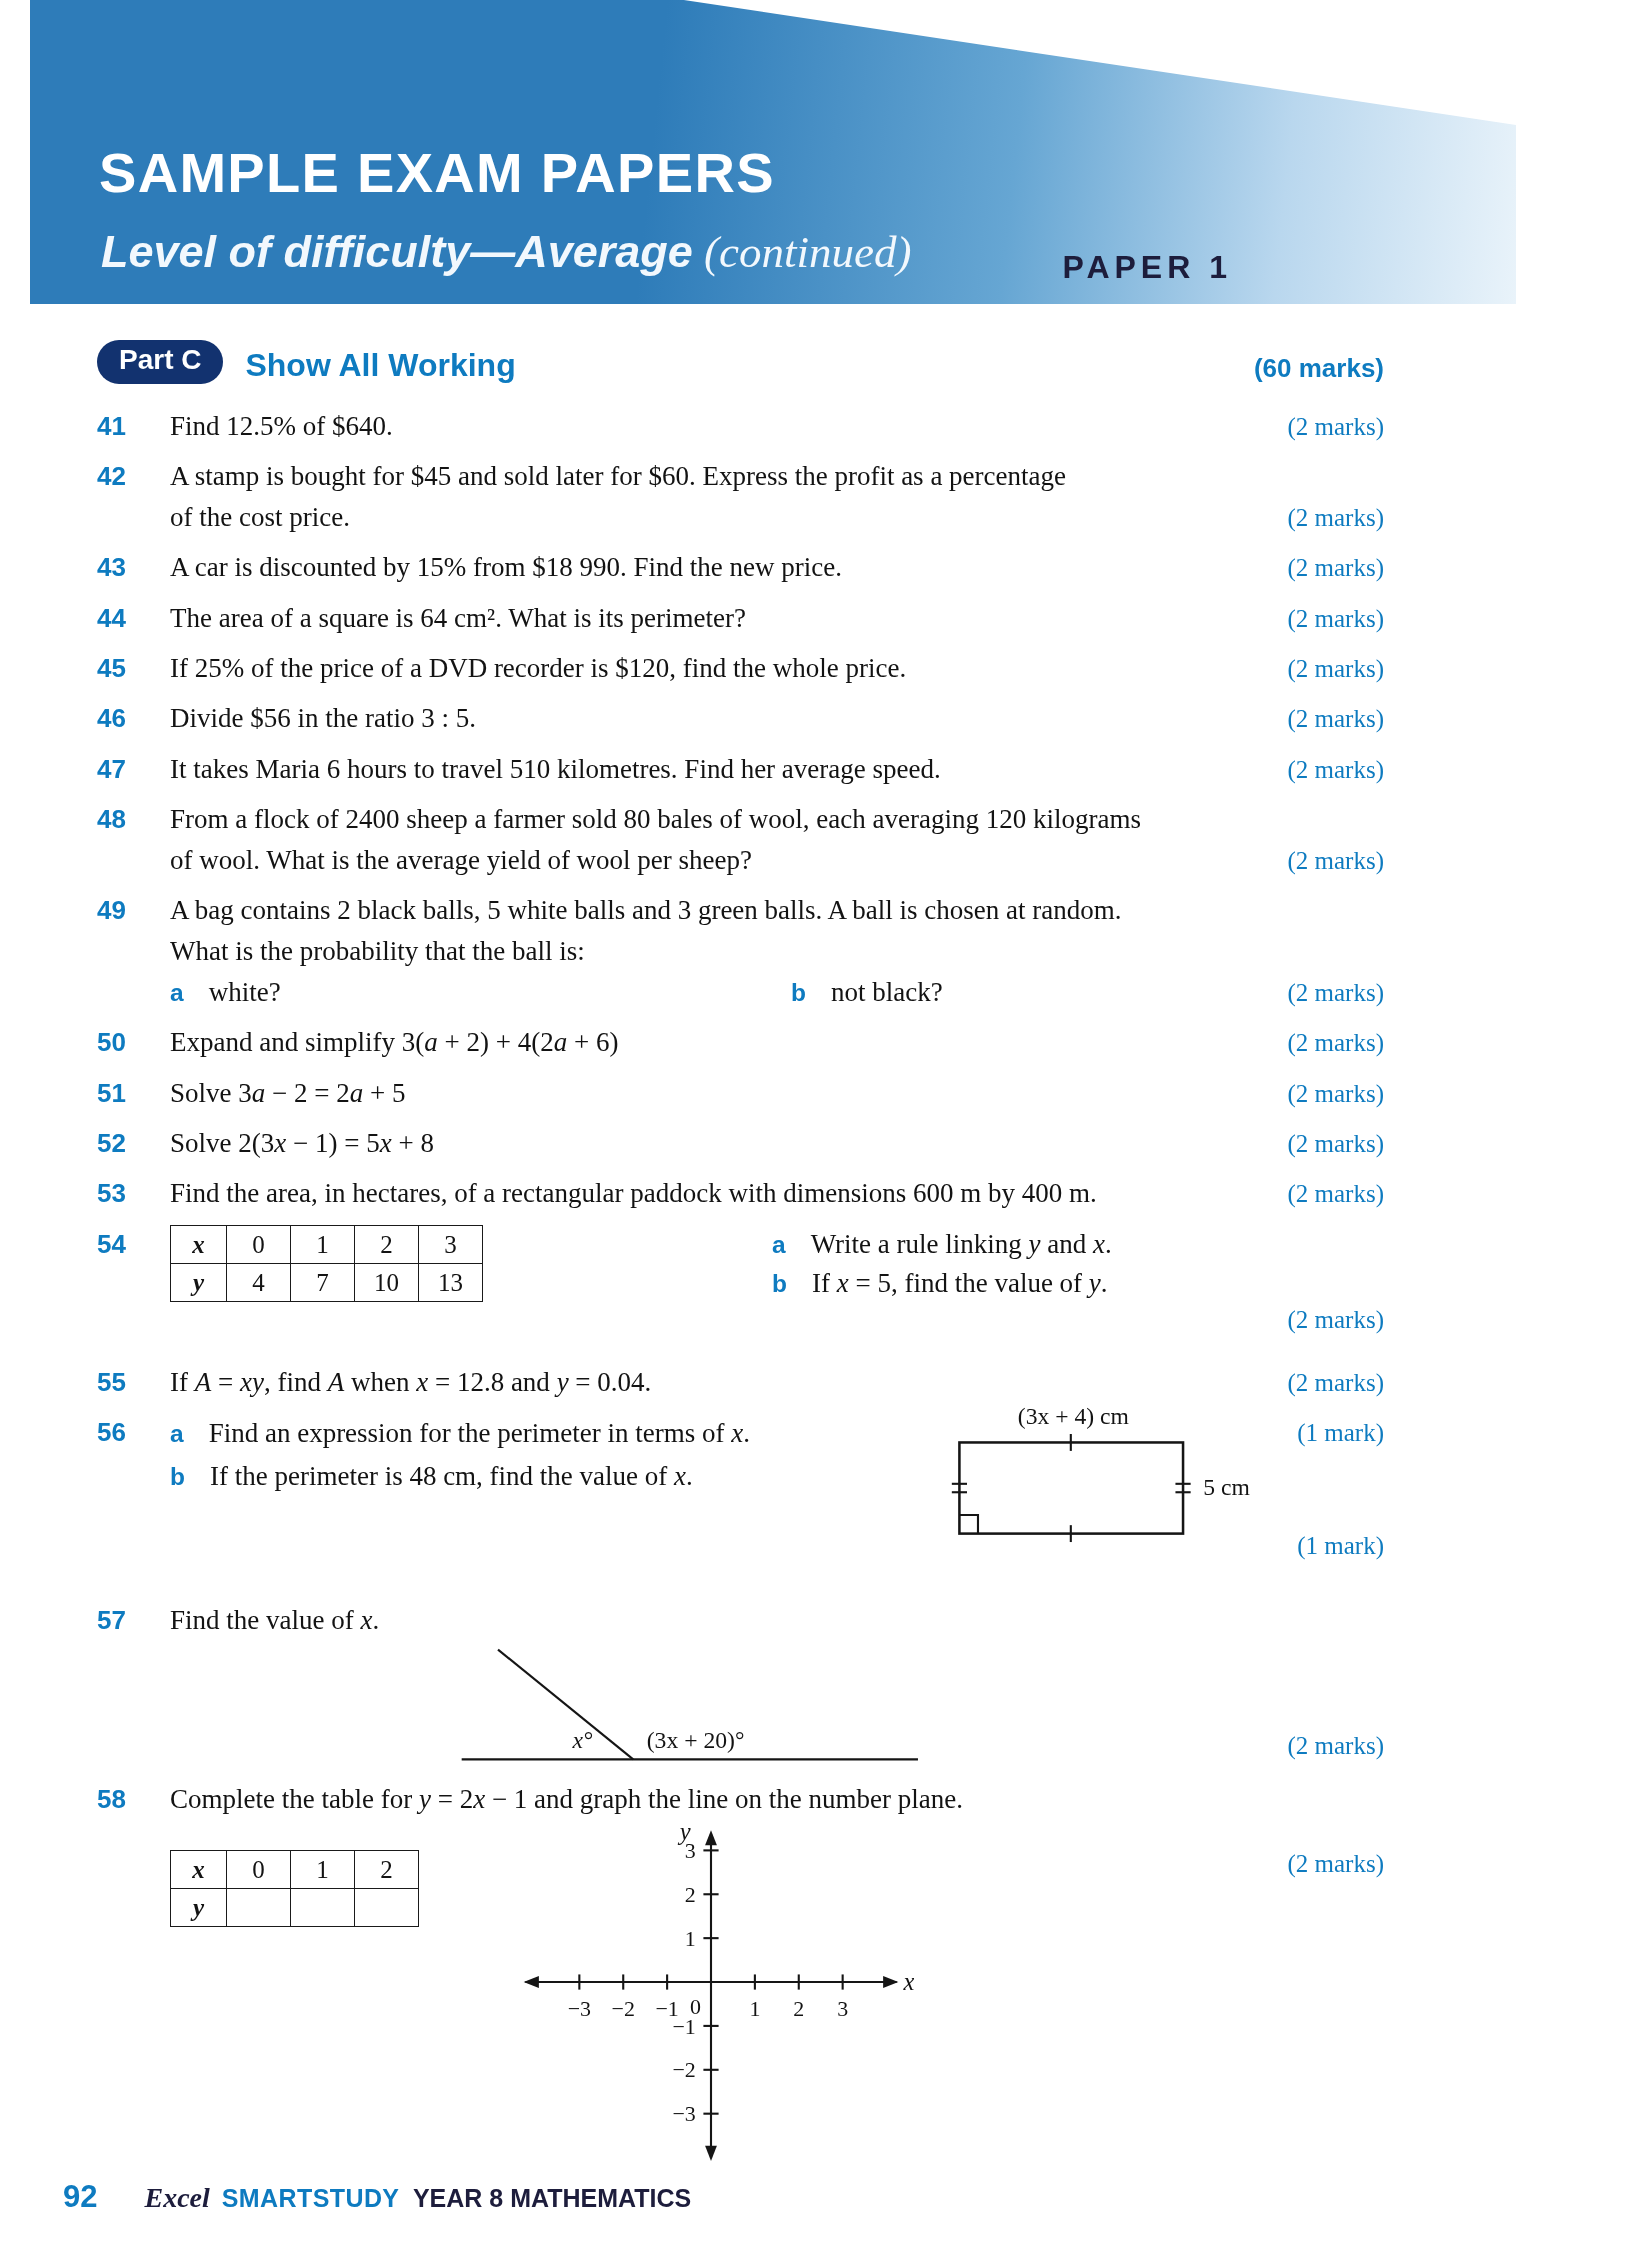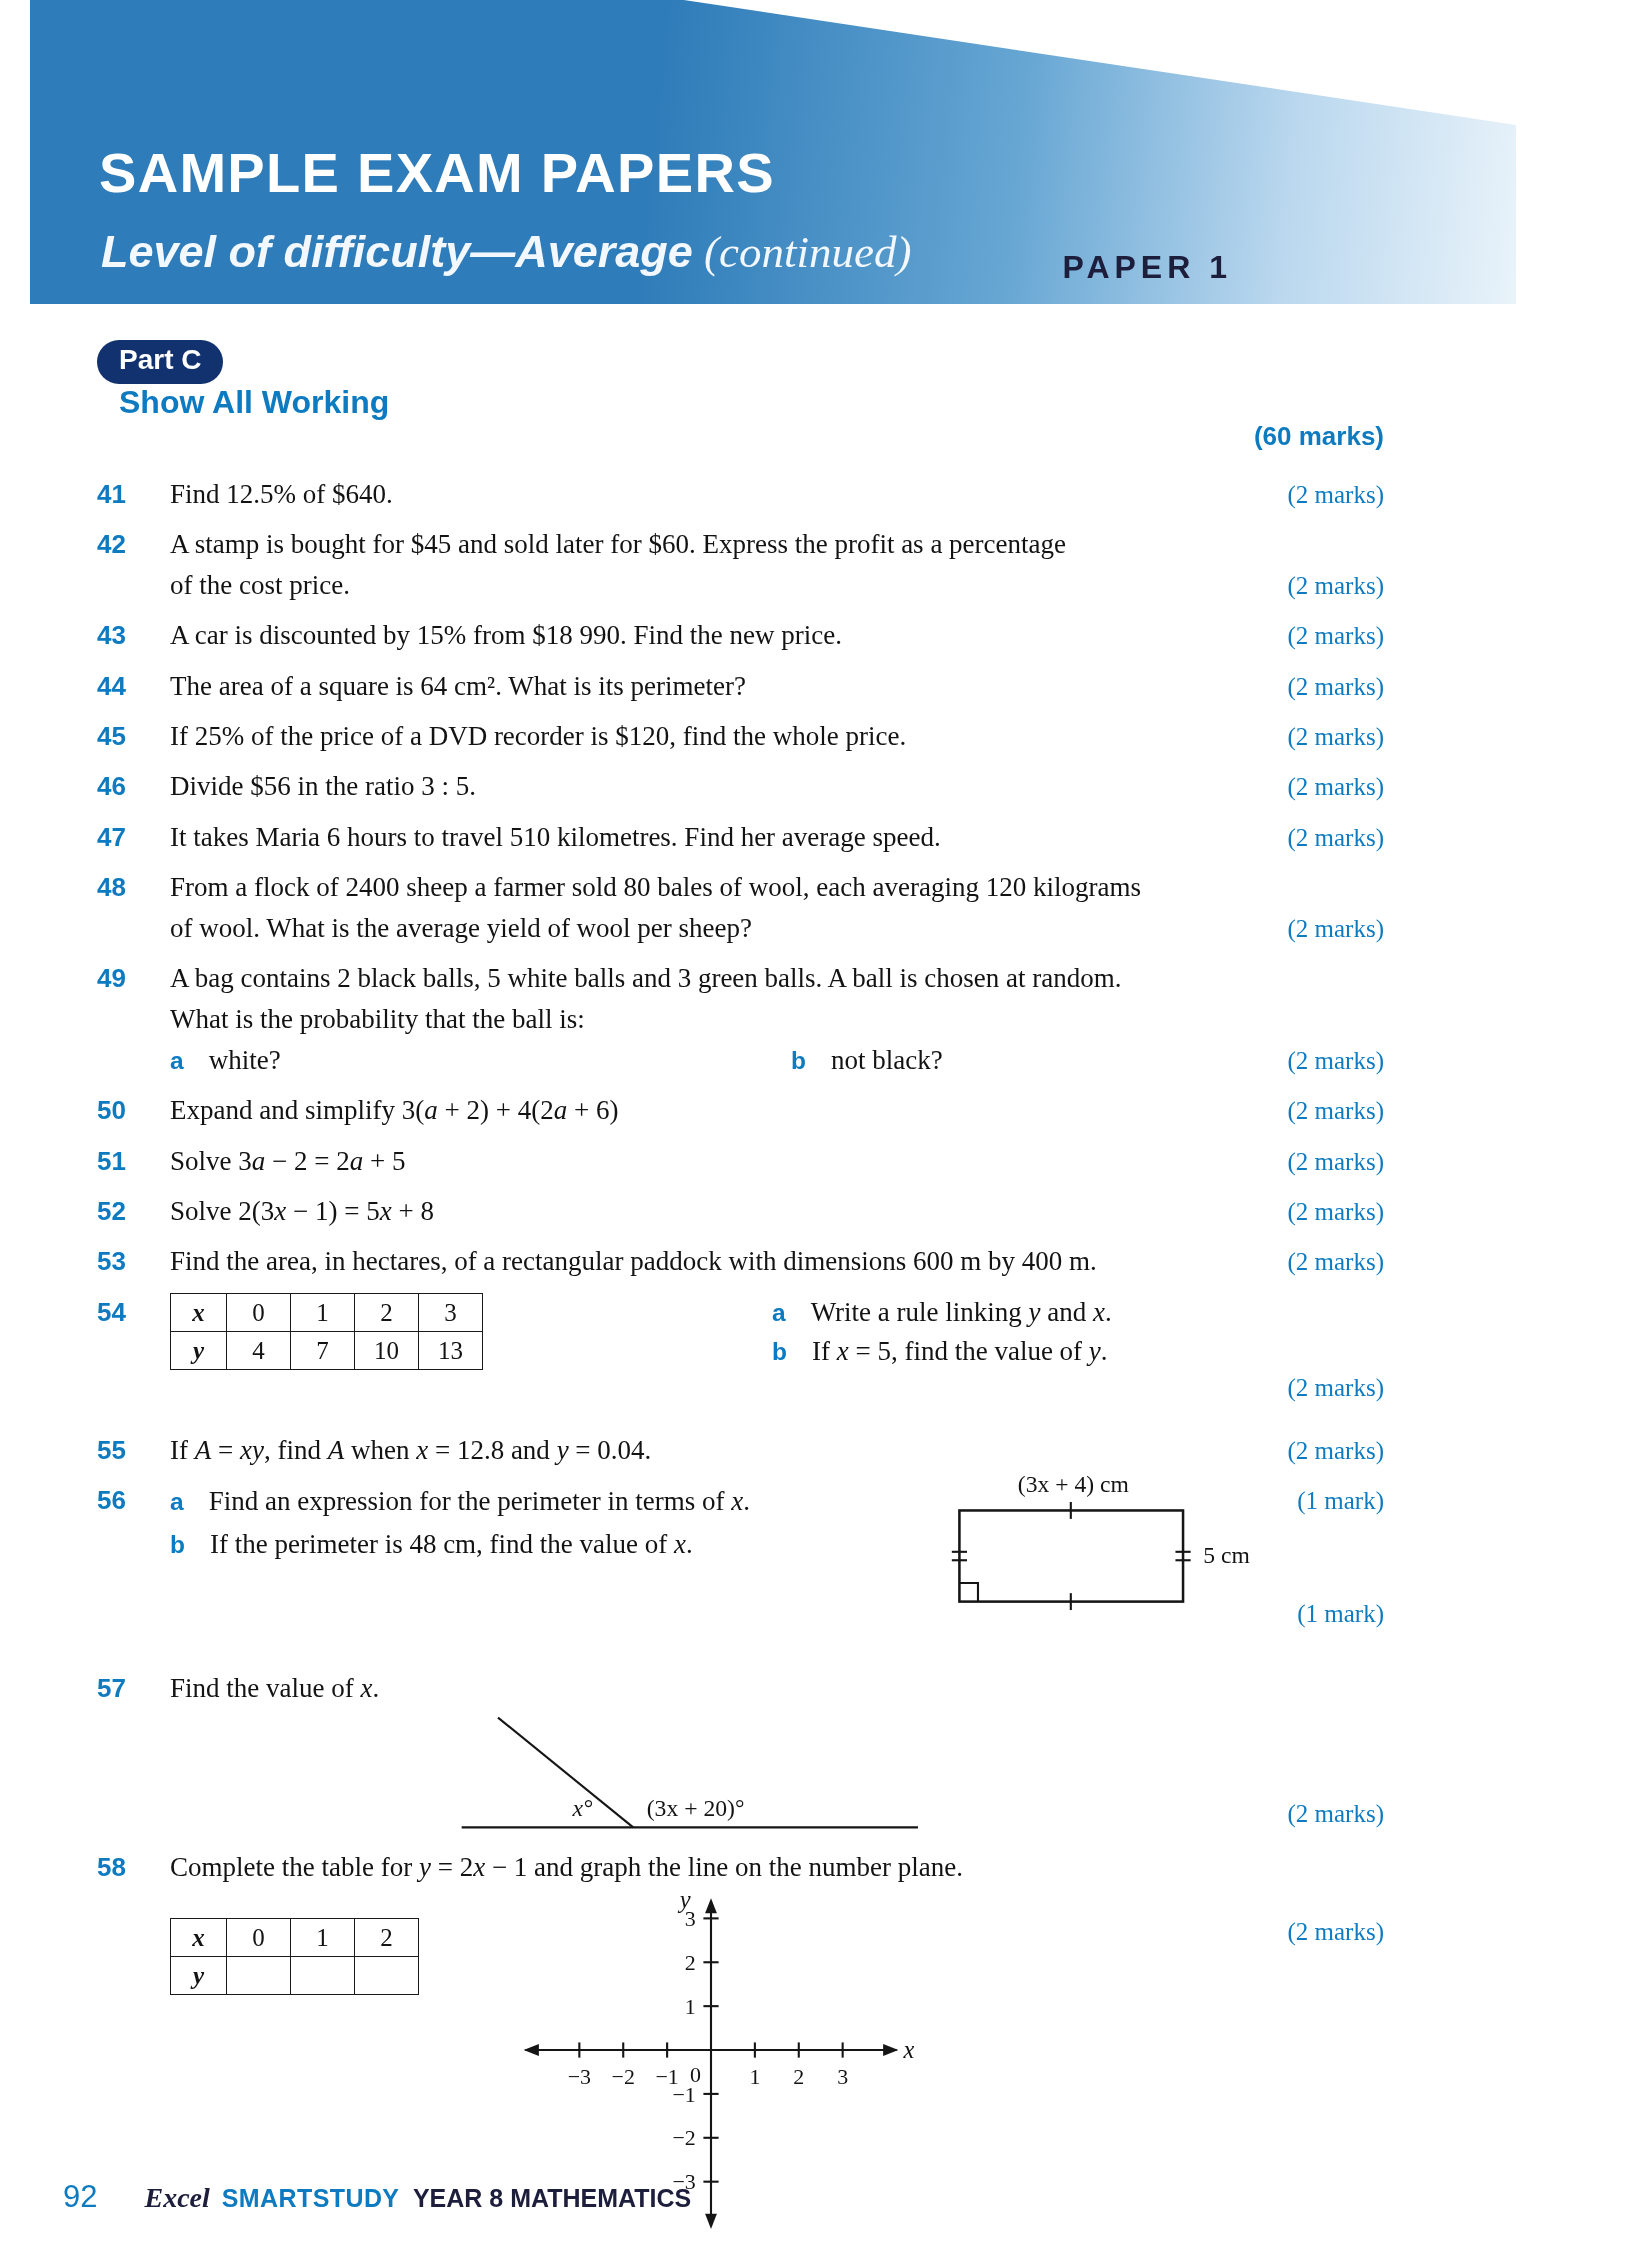--- a/index.html
+++ b/index.html
@@ -16,21 +16,21 @@
   .header-title { position:absolute; left:69px; top:140px; font-size:56px; font-weight:700;
                   letter-spacing:1.3px; color:#ffffff; }
   .header-subtitle { position:absolute; left:71px; top:226px; font-size:45px; font-style:italic; color:#f2f8fd; }
   .sub-bold { font-family:"Liberation Sans", sans-serif; font-weight:700; font-style:italic; }
   .sub-cont { font-family:"Liberation Serif", serif; font-style:italic; }
   .paper-label { position:absolute; right:284px; top:249px; font-size:32px; font-weight:700;
                  letter-spacing:5px; color:#1d1d3c; }
 
   
   .content { position:absolute; top:340px; left:97px; right:132px; }
-  .section-row { display:flex; align-items:flex-start; margin-bottom:22px;flex-direction:column; }
+  .section-row { display:flex; align-items:flex-end; margin-bottom:22px; }
   .badge { background:#12326f; color:#ffffff; font-weight:700; font-size:28px;
            padding:4.2px 22px 7.6px; border-radius:29px; }
   .section-heading { color:#0e7bc0; font-weight:700; font-size:32px; margin-left:22px; }
   .section-marks { margin-left:auto; color:#0e7bc0; font-weight:700; font-size:26px; }
 
   .q { display:flex; margin-bottom:9.3px; }
   .q-num { flex:none; width:73px; color:#0e7bc0; font-family:"Liberation Sans",sans-serif;
            font-weight:700; font-size:26px; line-height:41px; }
   .q-body { flex:1; position:relative; min-width:0; }
   .q-line { position:relative; font-size:27px; line-height:41px; padding-right:161px; }
@@ -69,21 +69,21 @@
   .q58 > .q-marks { top:30px; }
   .graph-svg { position:absolute; left:338px; top:0; }
 
   svg text { font-family:"Liberation Serif",serif; fill:#131313; }
   .dia-label { font-size:28px; }
   .tick-label { font-size:26px; }
   .axis-label { font-size:29px; font-style:italic; }
 
   
   .footer { position:absolute; left:63px; bottom:35px; display:flex; align-items:baseline; }
-  .pg { color:#0e7bc0; font-size:31px; font-weight:400; }
+  .pg { color:#0e7bc0; font-size:31px; font-weight:700; }
   .brand-excel { margin-left:47px; font-style:italic; font-weight:700; font-size:28px; color:#1d1d3c; }
   .brand-smart { margin-left:12px; color:#0e7bc0; font-weight:700; font-size:25px; letter-spacing:0.4px; }
   .brand-series { margin-left:13.5px; color:#1d1d3c; font-weight:700; font-size:25px; }
 </style>
 </head>
 <body>
 
 <div class="page">
 
   <header class="header">

